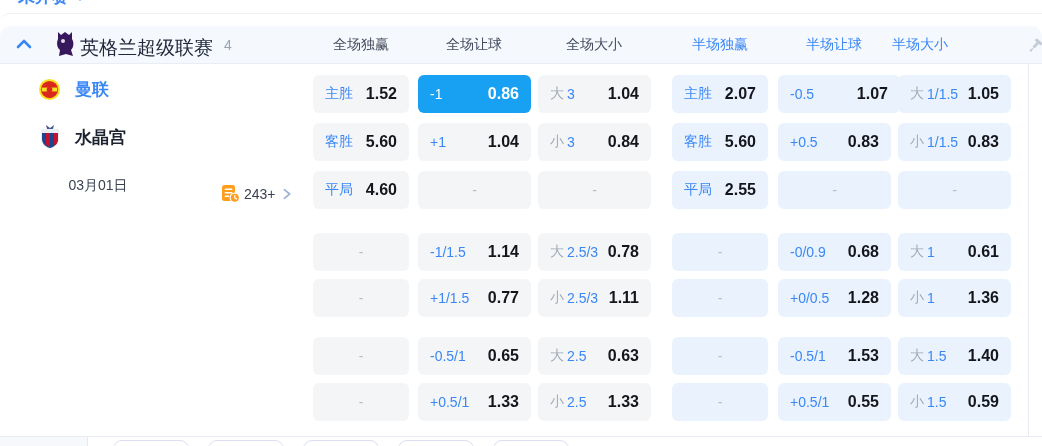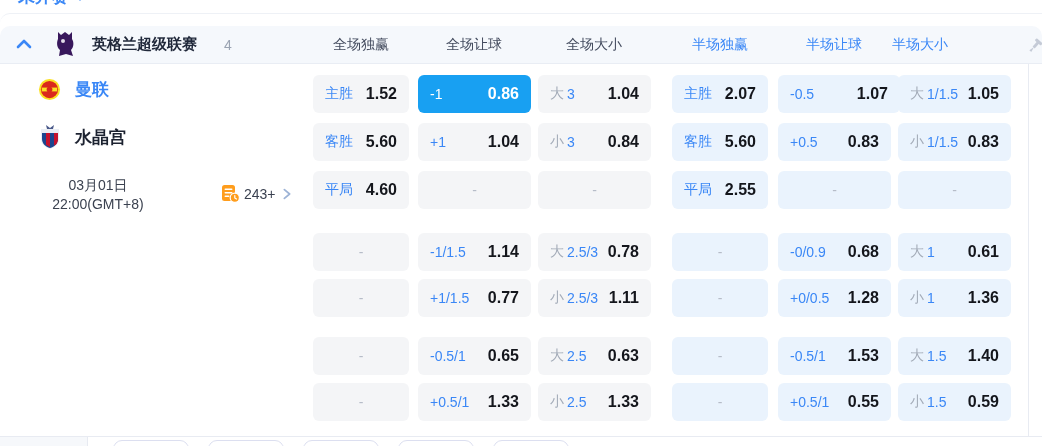--- a/index.html
+++ b/index.html
@@ -9,21 +9,21 @@
 
   
   .top-tab { position:absolute; left:18px; top:-15px; font-size:17px; font-weight:bold; color:#3a87f6; white-space:nowrap; }
   .top-caret { display:inline-block; width:0; height:0; border-left:5px solid transparent; border-right:5px solid transparent; border-top:6px solid #3a87f6; margin-left:6px; vertical-align:middle; }
   .top-card-edge { position:absolute; left:0; right:0; top:13px; height:12px; border-top:1px solid #eef1f6; border-top-left-radius:10px; }
 
   
   .league-header { position:absolute; left:0; top:26px; width:1042px; height:38px; background:#f5f8fc; border-radius:10px 10px 0 0; border-bottom:1px solid #e9edf4; }
   .collapse-btn { position:absolute; left:15px; top:36px; width:18px; height:16px; cursor:pointer; }
   .pl-logo { position:absolute; left:54px; top:30px; width:22px; height:28px; }
-  .league-title { position:absolute; left:92px; top:35px; font-size:15px; font-weight:bold; color:#20283a; }
+  .league-title { position:absolute; left:80px; top:35px; font-size:19px; font-weight:normal; color:#20283a; }
   .league-count { position:absolute; left:224px; top:37px; font-size:14px; color:#9aa3b2; }
   .col-head { position:absolute; top:36px; width:120px; text-align:center; font-size:14px; cursor:pointer; }
   .col-head.ft { color:#434b5e; }
   .col-head.ht { color:#3a87f6; }
   .ch1{left:301px}.ch2{left:414px}.ch3{left:534px}.ch4{left:660px}.ch5{left:774px}.ch6{left:860px}
   .pin-btn { position:absolute; left:1027px; top:38px; width:16px; height:16px; }
 
   
   .team-row { position:absolute; left:38px; display:flex; align-items:center; gap:14px; }
   .team-row.home { top:77px; }
@@ -114,21 +114,20 @@
           <path d="M1 4 H19 V14 C19 19 15 22.5 10 24 C5 22.5 1 19 1 14 Z" fill="#e9edf4"></path>
           <path d="M2 8 H18 V14 C18 18.5 14.6 21.6 10 23 C5.4 21.6 2 18.5 2 14 Z" fill="#1b458f"></path>
           <path d="M6 8 H10 V22 C8.6 21.6 7.2 20.8 6 19.8 Z" fill="#c4122e"></path>
           <path d="M14 8 H18 V14 C18 16 17.2 17.9 16 19.4 L14 20.6 Z" fill="#c4122e"></path>
         </svg>
     </span>
     <span class="team-name away">水晶宫</span>
   </div>
   <div class="date-block">
     <div>03月01日</div>
-    <div>22:00(GMT+8)</div>
   </div>
   <div class="markets-link">
     <svg width="19" height="19" viewBox="0 0 19 19">
       <rect x="1" y="1" width="13" height="16" rx="2.5" fill="#ff9d1c"></rect>
       <rect x="3.5" y="4.5" width="8" height="1.6" rx="0.8" fill="#fff"></rect>
       <rect x="3.5" y="8" width="8" height="1.6" rx="0.8" fill="#fff"></rect>
       <rect x="3.5" y="11.5" width="5" height="1.6" rx="0.8" fill="#fff"></rect>
       <circle cx="13.8" cy="13.8" r="4.6" fill="#ff9d1c" stroke="#fff" stroke-width="1.2"></circle>
       <path d="M13.8 11.6 V13.9 L15.5 15" stroke="#fff" stroke-width="1.2" fill="none" stroke-linecap="round"></path>
     </svg>

